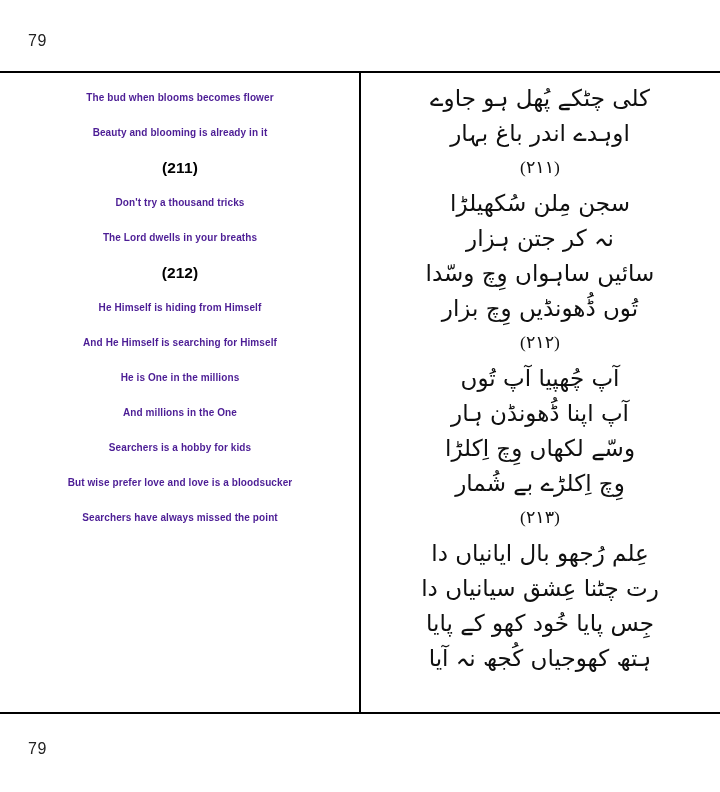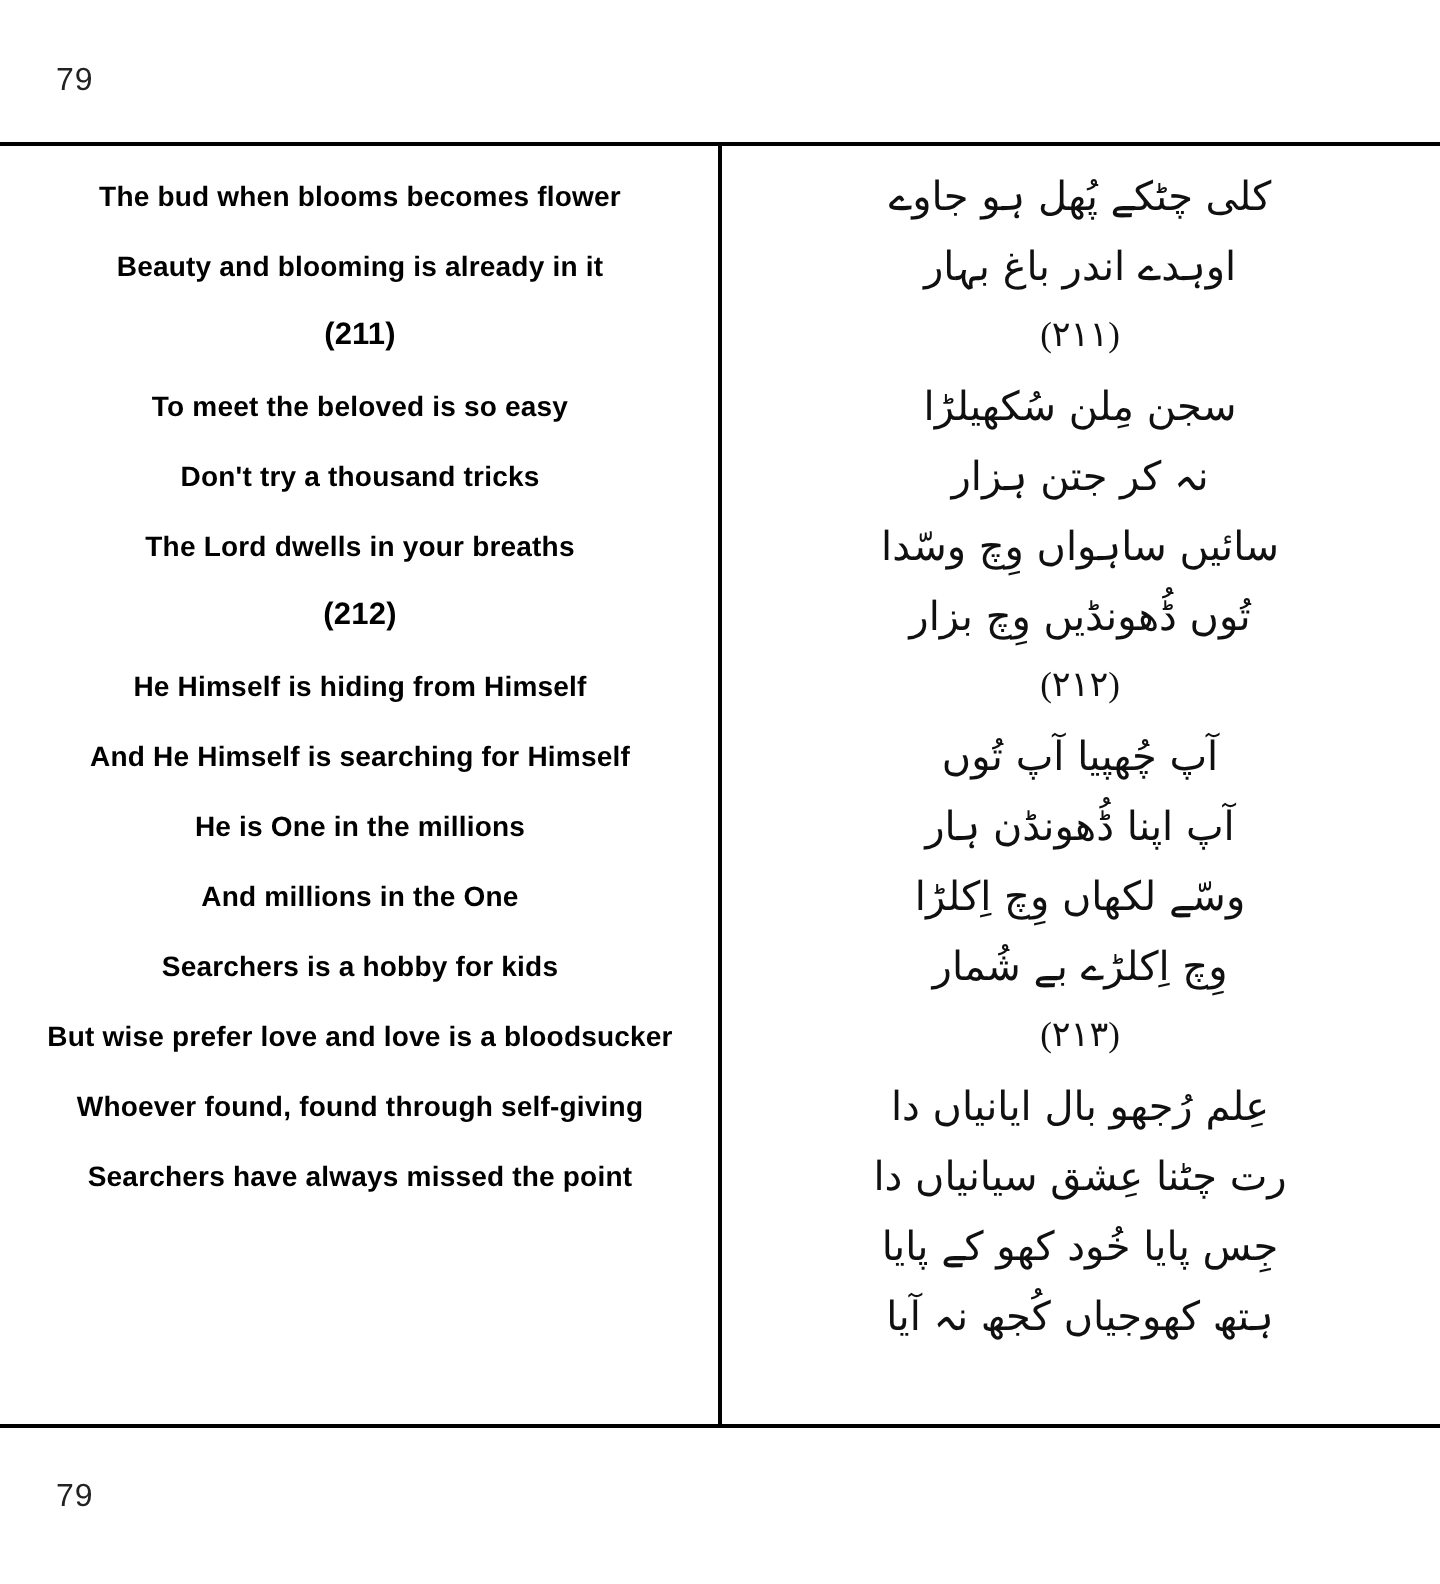--- a/index.html
+++ b/index.html
@@ -61,33 +61,33 @@
   .row {
     height: 35px;
     display: flex;
     align-items: center;
     justify-content: center;
     white-space: nowrap;
   }
   .row.en {
     font-family: "Liberation Sans", sans-serif;
     font-weight: 700;
-    font-size: 14px;
-    color: #000000;
+    font-size: 10px;
+    color: #4c1d95;
     letter-spacing: 0.1px;
   }
   .row.en.num {
     font-size: 15.5px;
     color: #000000;
   }
   .row.ur {
     font-family: "DejaVu Sans", sans-serif;
     direction: rtl;
     unicode-bidi: isolate;
-    font-size: 20px;
+    font-size: 23px;
     color: #101010;
   }
   .row.ur.num-ur {
     font-size: 17.5px;
     font-family: Liberation Serif, serif;
   }
 </style>
 </head>
 <body>
 
@@ -95,31 +95,29 @@
 
   <div class="page-number top">79</div>
 
   <div class="rule top"></div>
 
   <div class="content">
     <div class="col">
         <div class="row en">The bud when blooms becomes flower</div>
         <div class="row en">Beauty and blooming is already in it</div>
         <div class="row en num">(211)</div>
-        <div class="row en">To meet the beloved is so easy</div>
         <div class="row en">Don't try a thousand tricks</div>
         <div class="row en">The Lord dwells in your breaths</div>
         <div class="row en num">(212)</div>
         <div class="row en">He Himself is hiding from Himself</div>
         <div class="row en">And He Himself is searching for Himself</div>
         <div class="row en">He is One in the millions</div>
         <div class="row en">And millions in the One</div>
         <div class="row en">Searchers is a hobby for kids</div>
         <div class="row en">But wise prefer love and love is a bloodsucker</div>
-        <div class="row en">Whoever found, found through self-giving</div>
         <div class="row en">Searchers have always missed the point</div>
       </div>
     <div class="col">
         <div class="row ur">کلی چٹکے پُھل ہو جاوے</div>
         <div class="row ur">اوہدے اندر باغ بہار</div>
         <div class="row ur num-ur">(۲۱۱)</div>
         <div class="row ur">سجن مِلن سُکھیلڑا</div>
         <div class="row ur">نہ کر جتن ہزار</div>
         <div class="row ur">سائیں ساہواں وِچ وسّدا</div>
         <div class="row ur">تُوں ڈُھونڈیں وِچ بزار</div>

